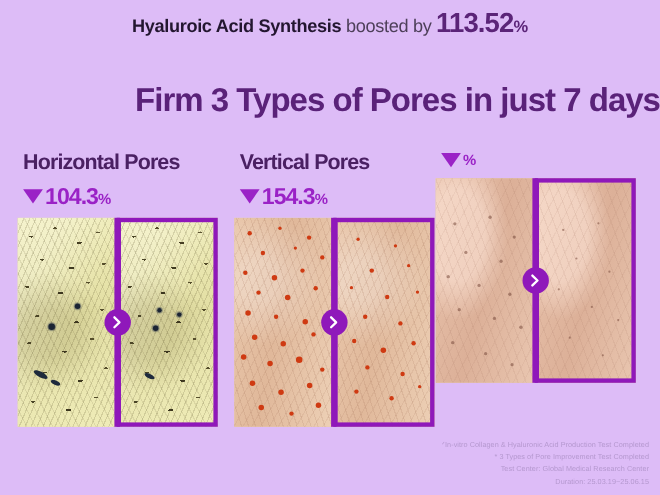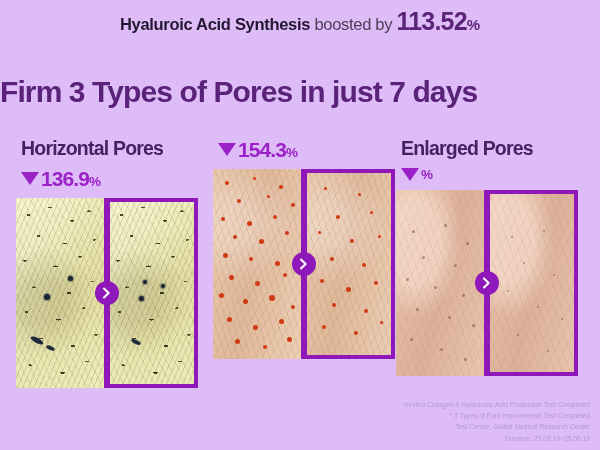--- a/index.html
+++ b/index.html
@@ -48,21 +48,21 @@
     font-weight: bold;
     color: #5b2478;
   }
 
   
   .headline {
     position: absolute;
     left: 0;
     top: 76px;
     width: 600px;
-    text-align: left;
+    text-align: right;
     font-size: 30px;
     font-weight: bold;
     color: #5a2279;
     letter-spacing: -0.9px;
     white-space: nowrap;
     line-height: 1.05;
   }
 
   
   .columns {
@@ -294,21 +294,21 @@
 </div>
 
 <div class="headline">Firm 3 Types of Pores in just 7 days</div>
 
 <div class="columns">
 
   <div class="col col-1">
     <div class="col-title">Horizontal Pores</div>
     <div class="col-stat">
       <span class="tri-down"></span>
-      <span class="stat-num">136.9</span>
+      <span class="stat-num">104.3</span>
       <span class="stat-pct">%</span>
     </div>
 
     <div class="pair">
       <div class="half half-before">
         <div class="skin skin-horizontal"></div>
         <div class="pore-dark" style="left:52px; top:78px;  width:5px;  height:5px;"></div>
         <div class="pore-dark" style="left:28px; top:96px;  width:6px;  height:6px;"></div>
         <div class="pore-streak" style="left:14px; top:140px; width:14px; height:5px; transform:rotate(28deg);"></div>
         <div class="pore-streak" style="left:30px; top:148px; width:9px;  height:4px; transform:rotate(24deg);"></div>
@@ -325,20 +325,21 @@
         <div class="knob">
           <svg width="9" height="12" viewBox="0 0 9 12" aria-hidden="true">
             <path d="M2 1.5 L6.6 6 L2 10.5" fill="none" stroke="#ffffff" stroke-width="2.1" stroke-linecap="round" stroke-linejoin="round"></path>
           </svg>
         </div>
       </div>
     </div>
   </div>
 
   <div class="col col-2">
+    <div class="col-title">Vertical Pores</div>
     <div class="col-stat">
       <span class="tri-down"></span>
       <span class="stat-num">154.3</span>
       <span class="stat-pct">%</span>
     </div>
 
     <div class="pair">
       <div class="half half-before">
         <div class="skin skin-vertical"></div>
         <div class="pore-red" style="left:12px; top:12px; width:4px; height:4px;"></div>
@@ -395,21 +396,20 @@
         <div class="knob">
           <svg width="9" height="12" viewBox="0 0 9 12" aria-hidden="true">
             <path d="M2 1.5 L6.6 6 L2 10.5" fill="none" stroke="#ffffff" stroke-width="2.1" stroke-linecap="round" stroke-linejoin="round"></path>
           </svg>
         </div>
       </div>
     </div>
   </div>
 
   <div class="col col-3">
-    <div class="col-title">Enlarged Pores</div>
     <div class="col-stat">
       <span class="tri-down"></span>
       <span class="stat-pct">%</span>
     </div>
 
     <div class="pair pair-3">
       <div class="half half-before">
         <div class="skin skin-enlarged"></div>
         <div class="pore-faint" style="left:16px; top:40px; width:3px; height:3px;"></div>
         <div class="pore-faint" style="left:48px; top:34px; width:3px; height:3px;"></div>

